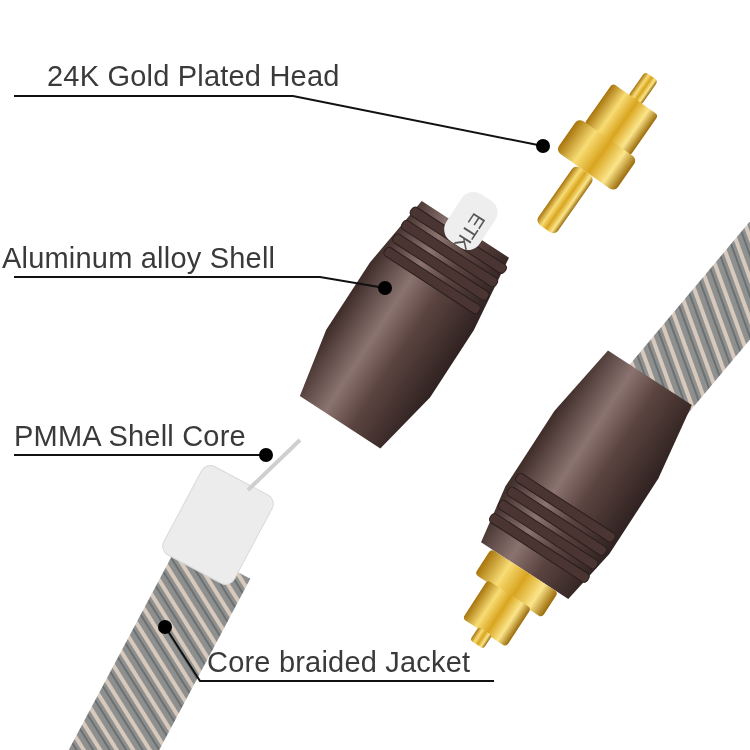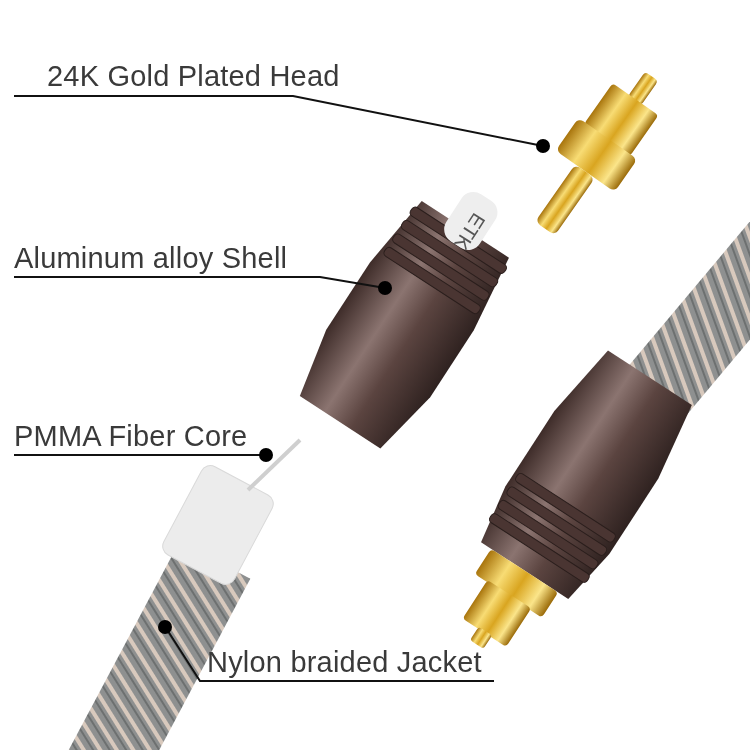--- a/index.html
+++ b/index.html
@@ -86,15 +86,15 @@
   </g>
   <g fill="#000">
     <circle cx="543" cy="146" r="7"></circle>
     <circle cx="385" cy="288" r="7"></circle>
     <circle cx="266" cy="455" r="7"></circle>
     <circle cx="165" cy="627" r="7"></circle>
   </g>
 </svg>
 
 <div class="label" style="left:14px; top:62px;margin-left:33px;">24K Gold Plated Head</div>
-<div class="label" style="left:14px; top:244px;">Aluminum alloy Shell</div>
-<div class="label" style="left:14px; top:422px;">PMMA Fiber Core</div>
-<div class="label" style="left:207px; top:648px;">Nylon braided Jacket</div>
+<div class="label" style="left:2px; top:244px;">Aluminum alloy Shell</div>
+<div class="label" style="left:14px; top:422px;">PMMA Shell Core</div>
+<div class="label" style="left:207px; top:648px;">Core braided Jacket</div>
 
 </body></html>

